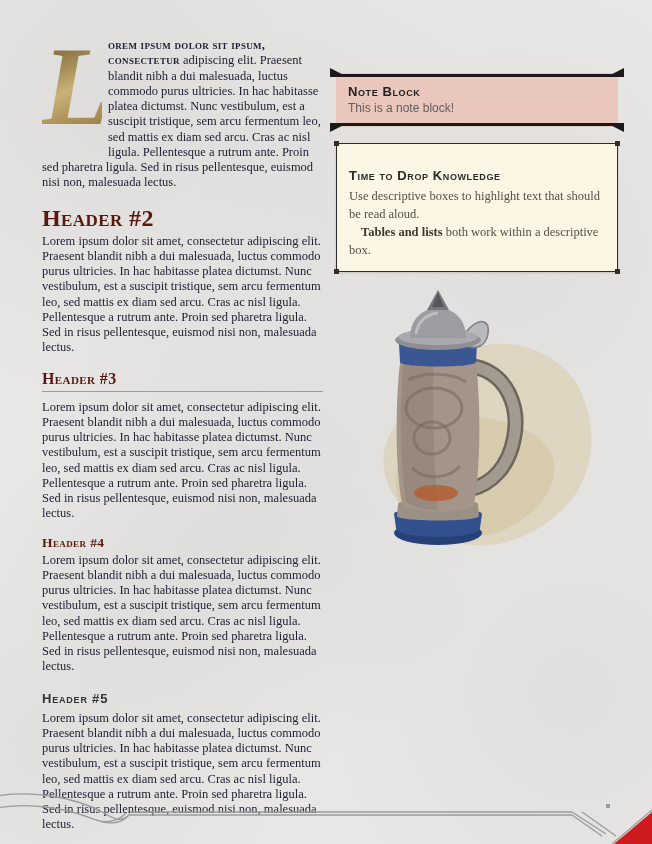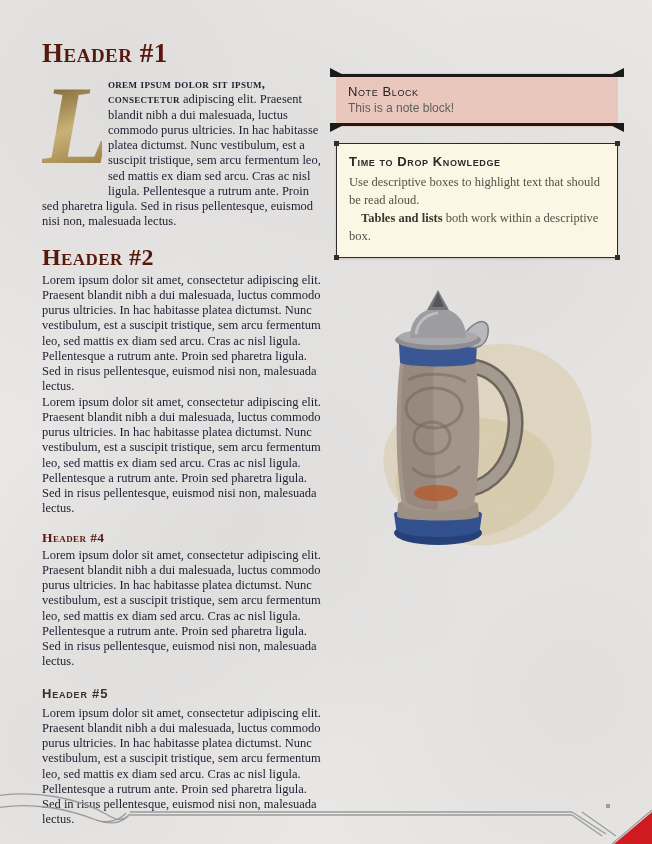--- a/index.html
+++ b/index.html
@@ -44,61 +44,61 @@
 
   
   .note{
     position:relative;margin:13px 0 0;background:#eac7bc;
     padding:11px 12px 12px;
   }
   .note .bar{position:absolute;left:-6px;width:calc(100% + 12px);height:9px;}
   .note .bar-top{top:-5px;}
   .note .bar-bottom{bottom:-5px;}
   .note-title{font-family:"Liberation Sans",sans-serif;font-variant:small-caps;
-    font-weight:400;font-size:13px;color:#222;letter-spacing:.6px;margin:0 0 2px;}
+    font-weight:700;font-size:13px;color:#222;letter-spacing:.6px;margin:0 0 2px;}
   .note-text{font-family:"Liberation Sans",sans-serif;font-size:12px;color:#5e5e5e;margin:0;}
 
   
   .descriptive{
     position:relative;margin:16px 0 0;background:#fcf7e4;
-    border:1px solid #2b2b2b;padding:10px 12px 11px;
+    border:1px solid #2b2b2b;padding:24px 12px 11px;
     box-shadow:0 1px 2px rgba(0,0,0,.15);
   }
   .descriptive .dot{position:absolute;width:5px;height:5px;background:#3a2a20;}
   .dot.tl{left:-3px;top:-3px;} .dot.tr{right:-3px;top:-3px;}
   .dot.bl{left:-3px;bottom:-3px;} .dot.br{right:-3px;bottom:-3px;}
   .desc-title{font-family:"Liberation Sans",sans-serif;font-variant:small-caps;
     font-weight:700;font-size:13px;color:#2a2a2a;letter-spacing:.6px;margin:0 0 4px;}
   .desc-text{font-family:Liberation Serif, serif;font-size:12.5px;line-height:1.45;
     color:#54504a;margin:0;}
   .desc-text.indent{text-indent:12px;}
   .desc-text b{color:#3c3832;}
 
   .stein-wrap{position:absolute;left:368px;top:288px;width:240px;height:265px;}
 
   .footer-svg{position:absolute;left:0;bottom:0;}
 </style>
 </head>
 <body>
 
 <div class="col col-left">
-  <h1 class="h1">Header #1</h1>
 
   <p class="opening">
     <span class="dropcap">L</span>
     <span class="lead-caps">orem ipsum dolor sit ipsum, consectetur</span>
     <span>adipiscing elit. Praesent blandit nibh a dui malesuada, luctus commodo purus ultricies. In hac habitasse platea dictumst. Nunc vestibulum, est a suscipit tristique, sem arcu fermentum leo, sed mattis ex diam sed arcu. Cras ac nisl ligula. Pellentesque a rutrum ante. Proin sed pharetra ligula. Sed in risus pellentesque, euismod nisi non, malesuada lectus.</span>
   </p>
 
   <section>
     <h2 class="h2">Header #2</h2>
     <p class="body">Lorem ipsum dolor sit amet, consectetur adipiscing elit. Praesent blandit nibh a dui malesuada, luctus commodo purus ultricies. In hac habitasse platea dictumst. Nunc vestibulum, est a suscipit tristique, sem arcu fermentum leo, sed mattis ex diam sed arcu. Cras ac nisl ligula. Pellentesque a rutrum ante. Proin sed pharetra ligula. Sed in risus pellentesque, euismod nisi non, malesuada lectus.</p>
   </section>
 
   <section>
+    <h3 class="h3">Header #3</h3>
     <p class="body">Lorem ipsum dolor sit amet, consectetur adipiscing elit. Praesent blandit nibh a dui malesuada, luctus commodo purus ultricies. In hac habitasse platea dictumst. Nunc vestibulum, est a suscipit tristique, sem arcu fermentum leo, sed mattis ex diam sed arcu. Cras ac nisl ligula. Pellentesque a rutrum ante. Proin sed pharetra ligula. Sed in risus pellentesque, euismod nisi non, malesuada lectus.</p>
   </section>
 
   <section>
     <h4 class="h4">Header #4</h4>
     <p class="body">Lorem ipsum dolor sit amet, consectetur adipiscing elit. Praesent blandit nibh a dui malesuada, luctus commodo purus ultricies. In hac habitasse platea dictumst. Nunc vestibulum, est a suscipit tristique, sem arcu fermentum leo, sed mattis ex diam sed arcu. Cras ac nisl ligula. Pellentesque a rutrum ante. Proin sed pharetra ligula. Sed in risus pellentesque, euismod nisi non, malesuada lectus.</p>
   </section>
 
   <section>
     <h5 class="h5">Header #5</h5>

